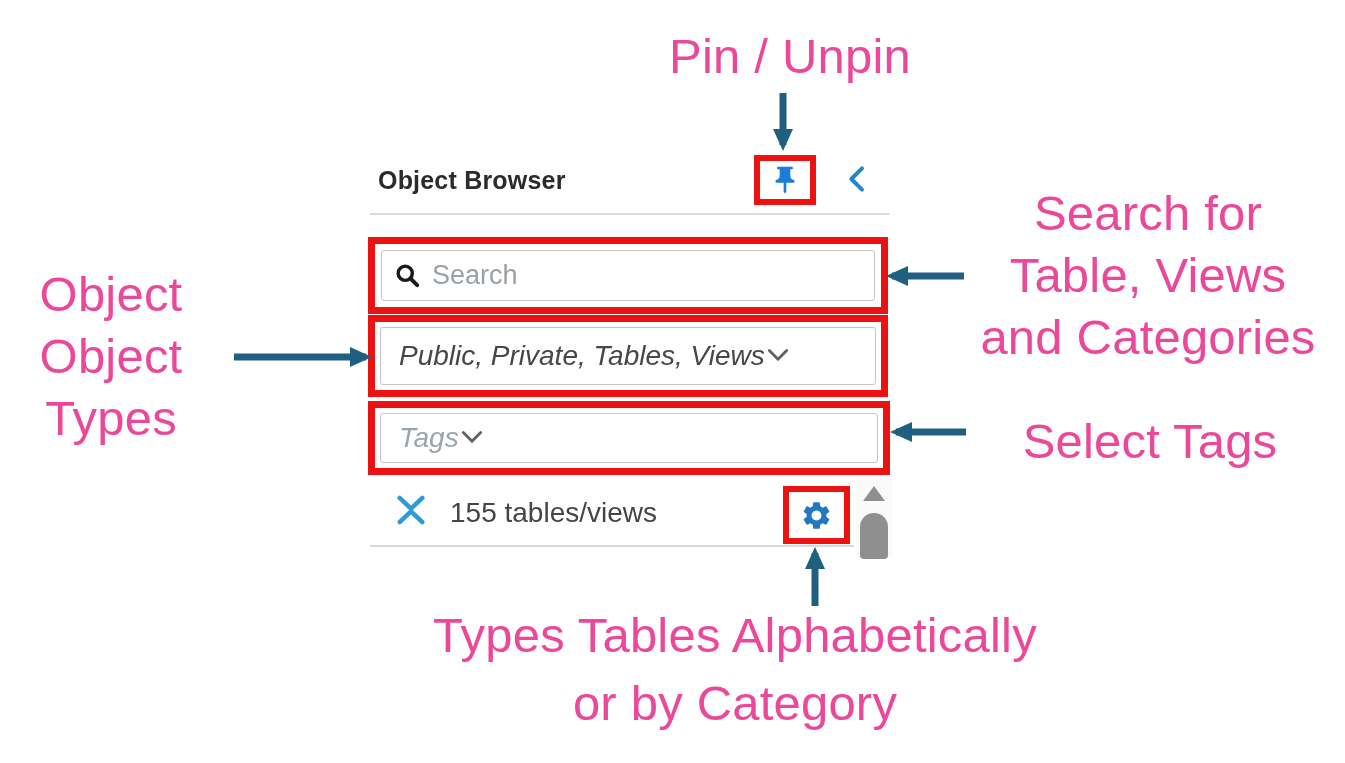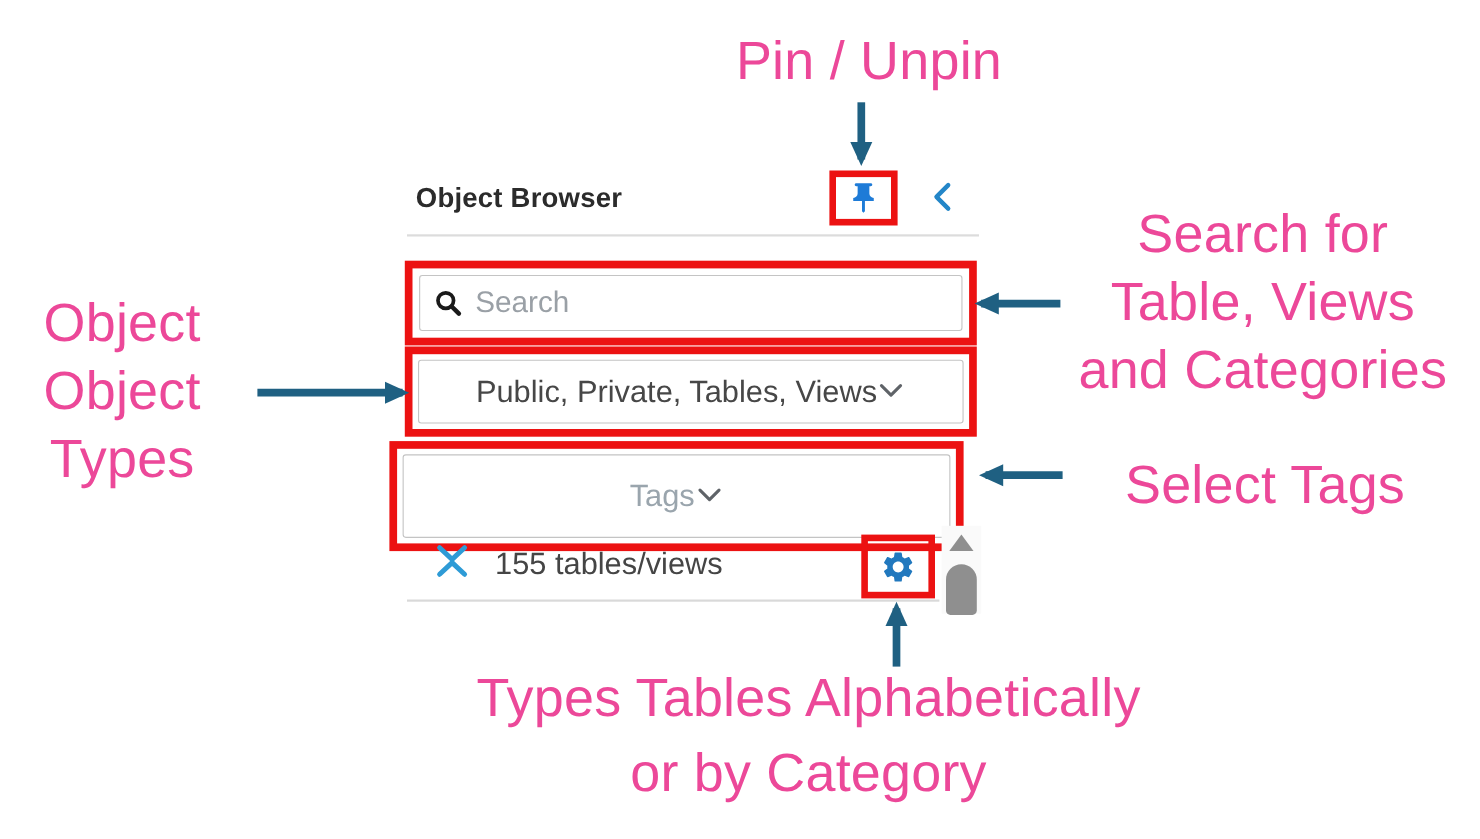--- a/index.html
+++ b/index.html
@@ -22,22 +22,22 @@
     width:100%;height:100%;box-sizing:border-box;margin:0;background:#fff;
     border:1px solid #c4c4c4;border-radius:3px;display:flex;align-items:center;
   }
   .search-inner{margin:6px;height:calc(100% - 12px);width:calc(100% - 12px);padding:0 12px;gap:9px;}
   .search-input{
     border:none;outline:none;flex:1;font-size:27px;color:#444;background:transparent;
     font-family:"Liberation Sans",sans-serif;min-width:0;
   }
   .search-input::placeholder{color:#9aa0a6;opacity:1;}
   .types-frame{left:368px;top:315px;width:520px;height:82px;}
-  .tags-frame{left:354px;top:401px;width:522px;height:100px;}
-  .select-inner{margin:5px;height:calc(100% - 10px);width:calc(100% - 10px);padding:16px 18px;justify-content:center;box-sizing:border-box;cursor:pointer;}
+  .tags-frame{left:368px;top:401px;width:522px;height:74px;}
+  .select-inner{margin:5px;height:calc(100% - 10px);width:calc(100% - 10px);padding:16px 18px;justify-content:flex-start;box-sizing:border-box;cursor:pointer;font-style:italic;}
   .select-text{font-size:28px;color:#474747;}
   .select-text.placeholder{color:#9aa5ad;}
   .count-row-icon{position:absolute;left:394px;top:493px;width:34px;height:34px;cursor:pointer;}
   .count-text{position:absolute;left:450px;top:497px;font-size:28px;color:#454545;}
   .gear-frame{left:783px;top:486px;width:67px;height:58px;border-width:6px;}
   .gear-frame .icon-wrap{width:100%;height:100%;display:flex;align-items:center;justify-content:center;cursor:pointer;}
   .scrollbar{position:absolute;left:856px;top:478px;width:36px;height:80px;background:#fafafa;}
   .scroll-up{
     width:0;height:0;margin:8px auto 0 auto;cursor:pointer;
     border-left:11px solid transparent;border-right:11px solid transparent;border-bottom:15px solid #8f8f8f;

